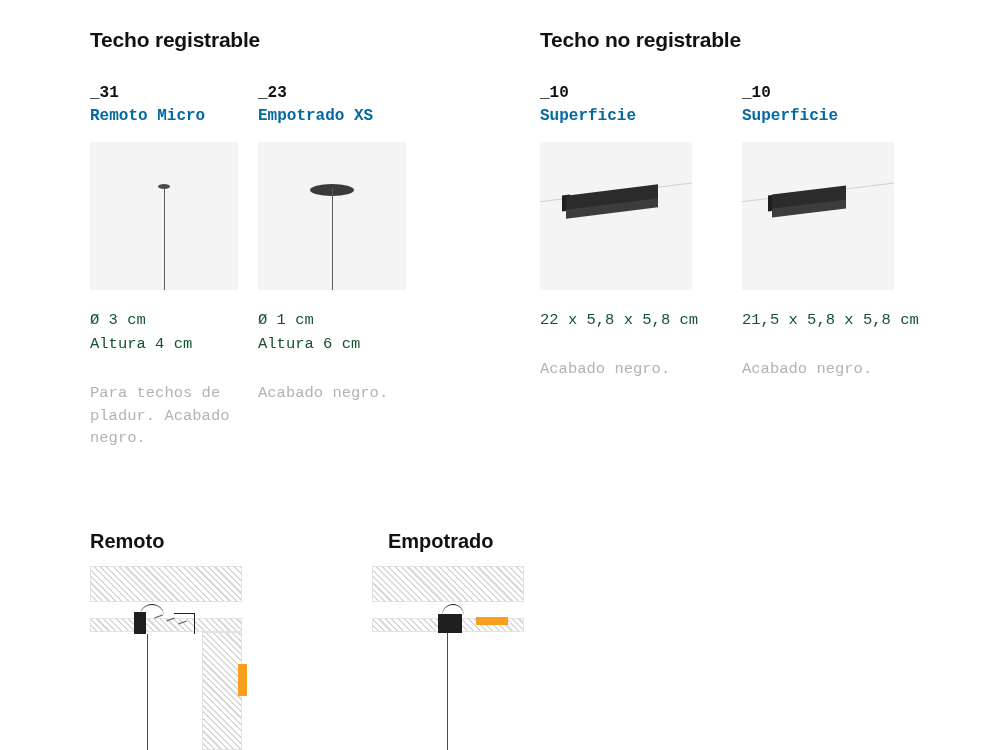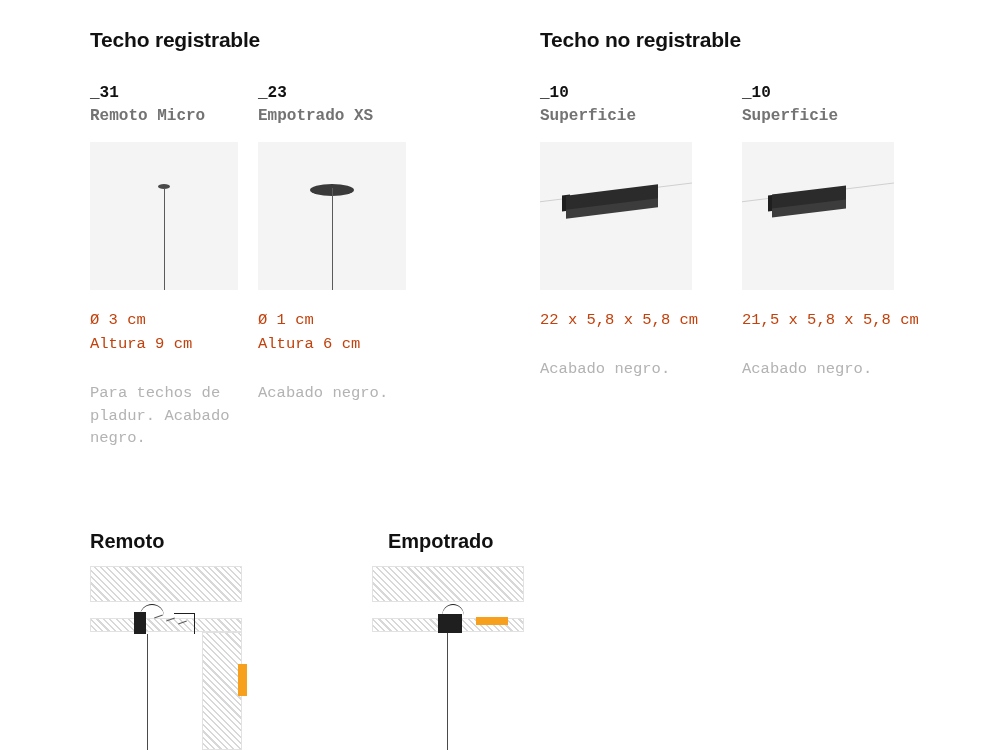--- a/index.html
+++ b/index.html
@@ -41,40 +41,40 @@
   .product .code {
     font-size: 16px;
     font-weight: bold;
     color: #111111;
     line-height: 1.45;
     margin: 0;
   }
   .product .name {
     font-size: 16px;
     font-weight: bold;
-    color: #737373;
+    color: #0369a1;
     line-height: 1.45;
     margin: 0 0 14px 0;
     white-space: nowrap;
   }
   .thumb {
     width: 148px;
     height: 148px;
     background: #f4f4f4;
     position: relative;
     overflow: hidden;
   }
   .product.wide .thumb {
     width: 152px;
   }
   .dims {
     margin-top: 18px;
     font-size: 15.5px;
     line-height: 1.55;
-    color: #c2410c;
+    color: #14532d;
     white-space: nowrap;
   }
   .notes {
     margin-top: 26px;
     font-size: 15.5px;
     line-height: 1.45;
     color: #b3b3b3;
     max-width: 150px;
   }
 
@@ -249,21 +249,21 @@
 
   <div class="product" id="prod-0">
     <div class="code">_31</div>
     <div class="name">Remoto Micro</div>
     <div class="thumb">
       <span class="art-disc-small"></span>
       <span class="art-cable"></span>
     </div>
     <div class="dims">
       <div>Ø 3 cm</div>
-      <div>Altura 9 cm</div>
+      <div>Altura 4 cm</div>
     </div>
     <div class="notes">Para techos de pladur. Acabado negro.</div>
   </div>
 
   <div class="product" id="prod-1">
     <div class="code">_23</div>
     <div class="name">Empotrado XS</div>
     <div class="thumb">
       <span class="art-disc-big"></span>
       <span class="art-cable"></span>

